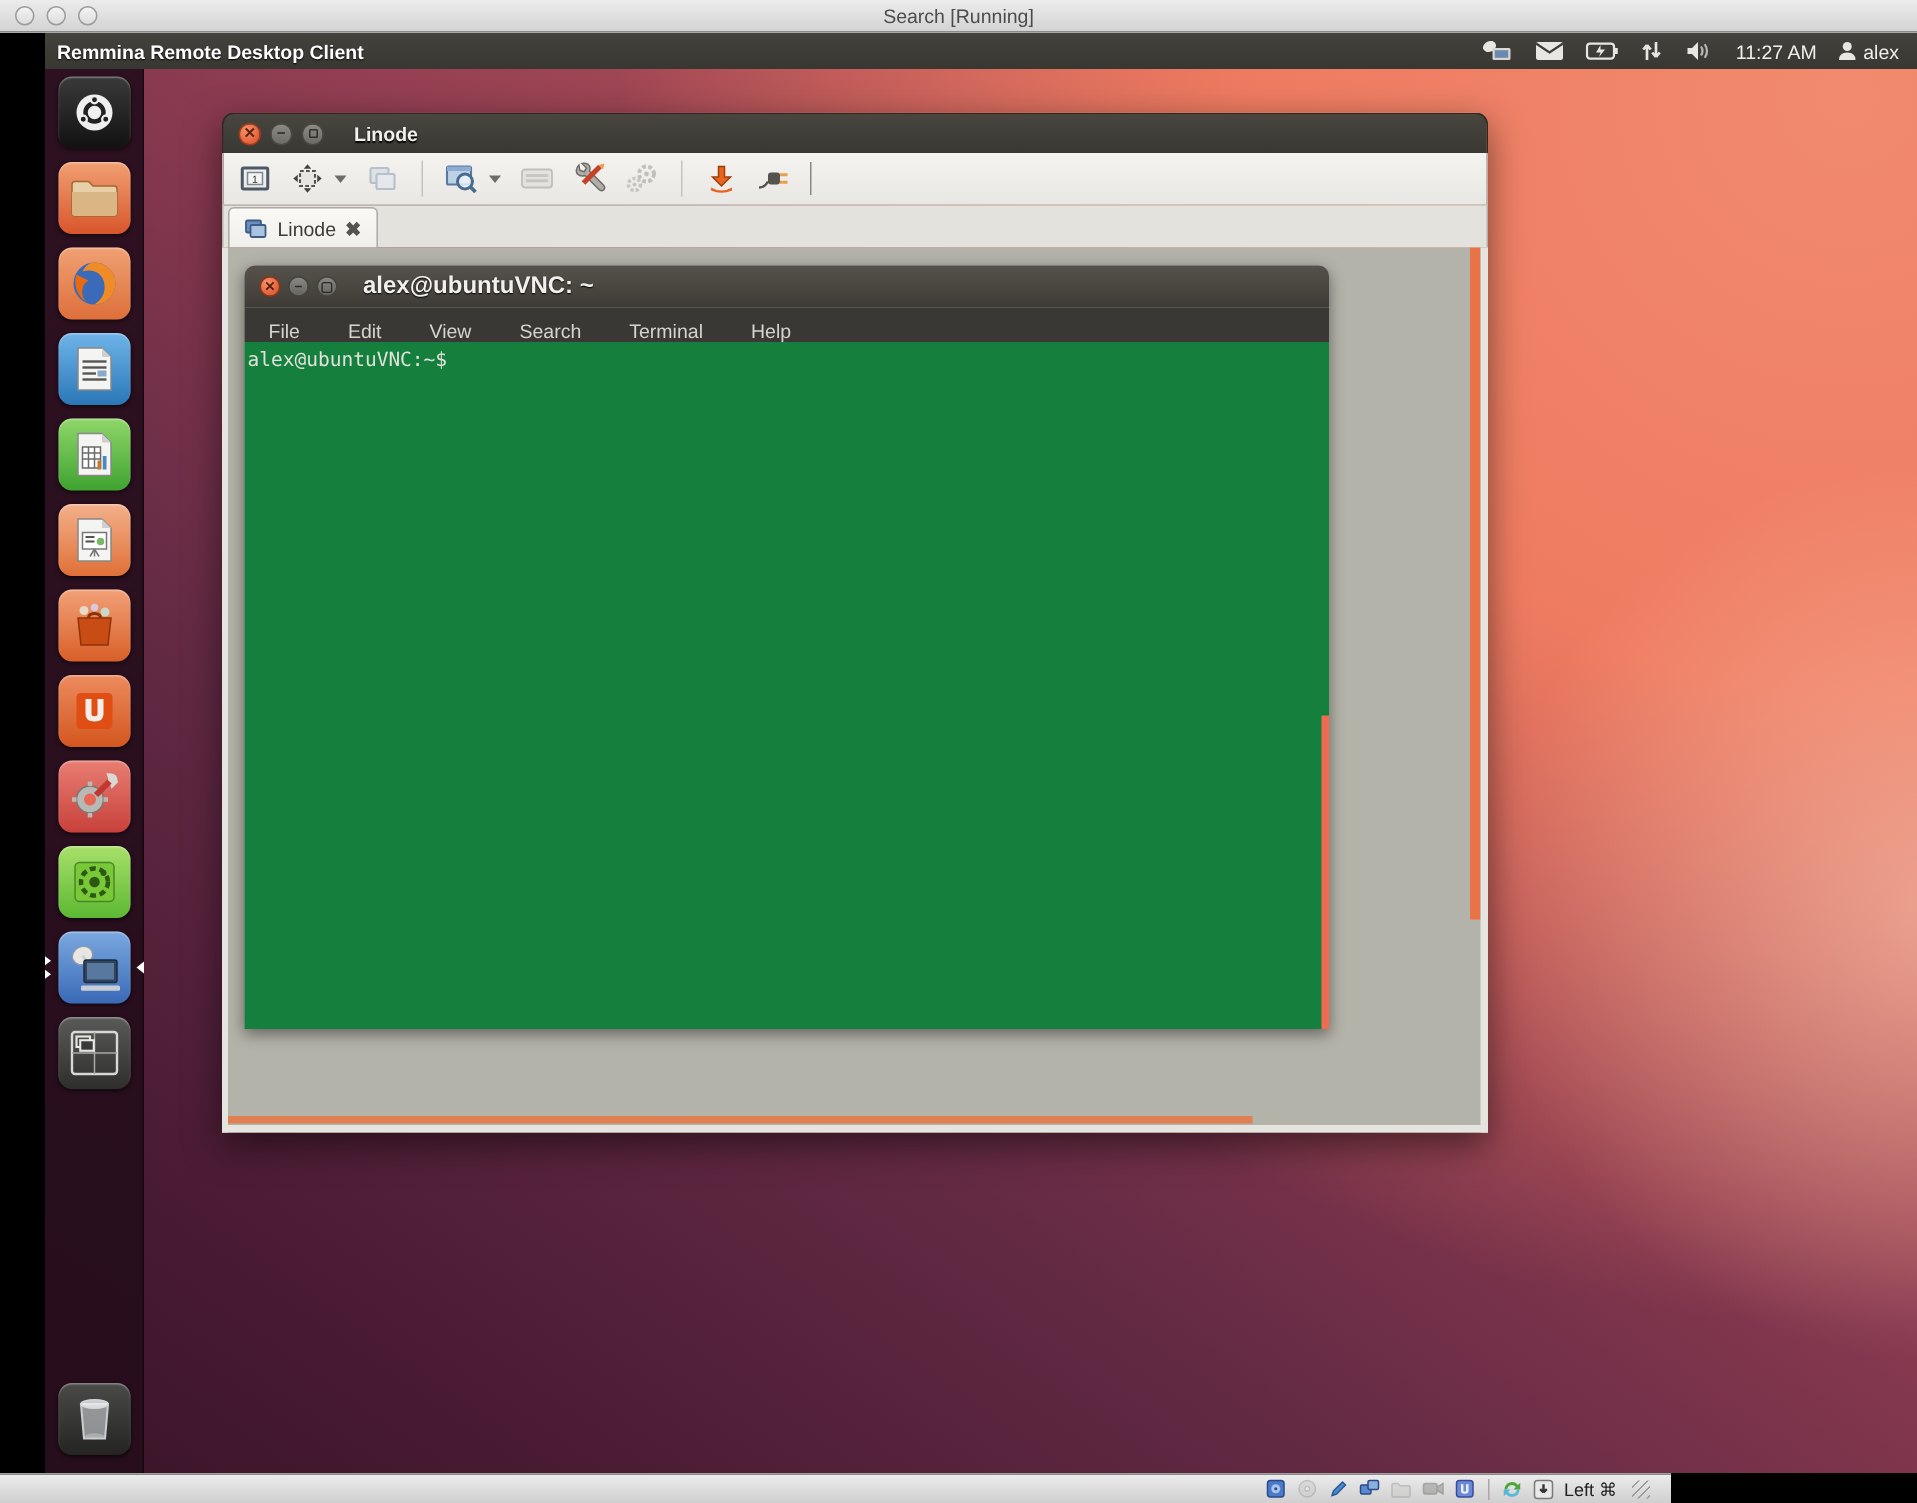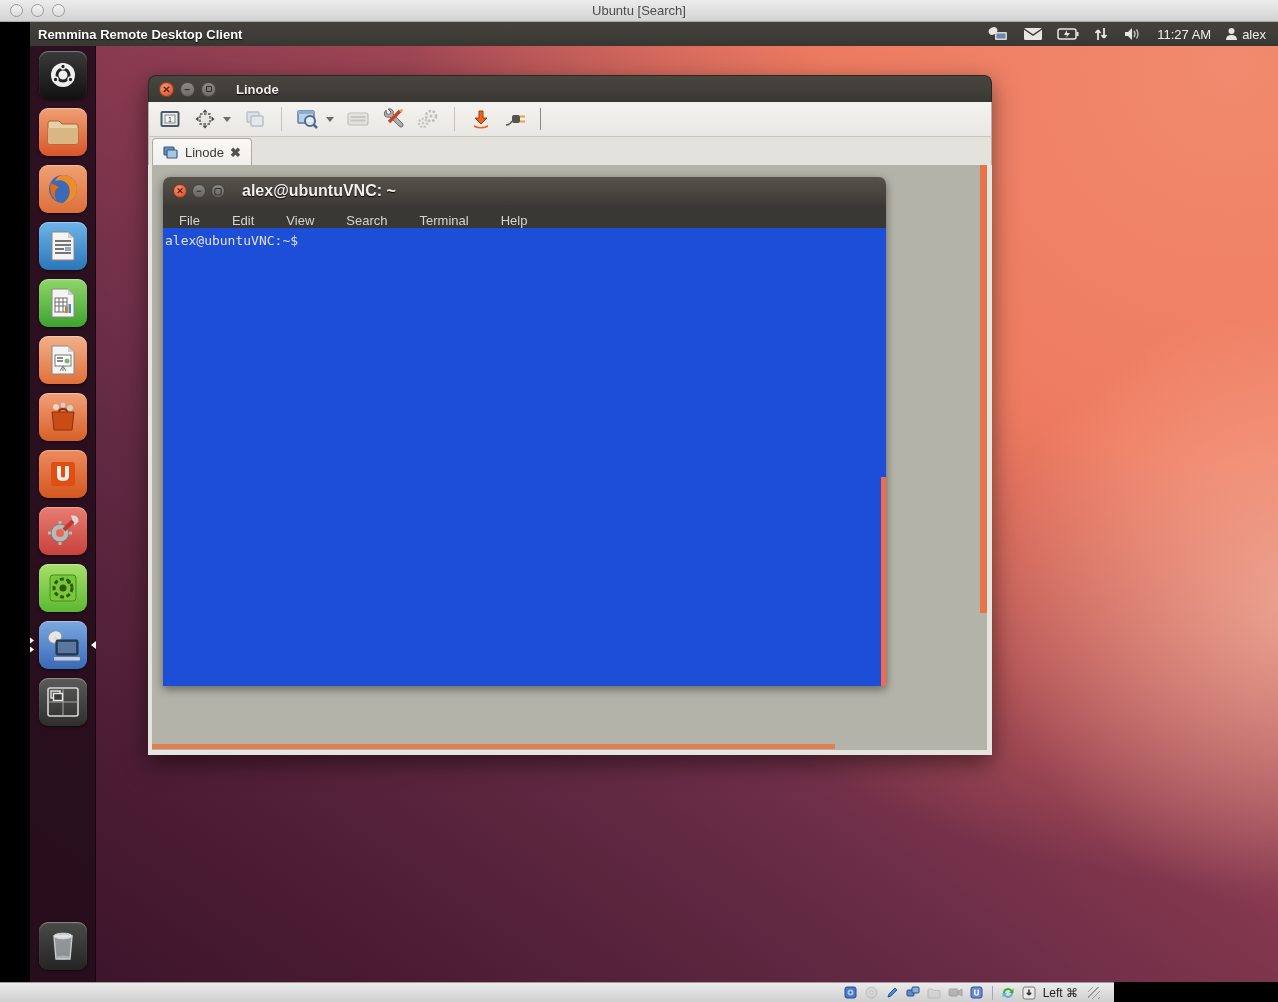--- a/index.html
+++ b/index.html
@@ -131,21 +131,21 @@
   }
   .twbtn { width:14px; height:14px; border-radius:50%; margin-right:5px; display:flex; align-items:center; justify-content:center; font-size:9px; font-weight:bold; }
   .twbtn-close { background:radial-gradient(circle at 35% 30%, #f8936a, #e05f3a 70%); border:1px solid #8e3518; color:#571f0c; }
   .twbtn-min, .twbtn-max { background:linear-gradient(#8a8882,#67655f); border:1px solid #45433e; color:#2b2a26; }
   .term-title { color:#f1f0ed; font-weight:bold; font-size:16px; margin-left:12px; text-shadow:0 1px 1px #000; }
   .term-menubar {
     height:23px; background:#3a3834; display:flex; align-items:flex-end; gap:16px; padding-left:8px;
   }
   .term-menubar span { color:#d6d4cf; font-size:13px; padding:0 8px; }
   .term-body {
-    flex:1; background:#1d4ed8; position:relative;
+    flex:1; background:#15803d; position:relative;
     font-family:"DejaVu Sans Mono", monospace; font-size:13px; color:#e2e0da; padding:5px 2px;
   }
   .term-orange-edge { position:absolute; right:0; bottom:0; width:5px; height:209px; background:#ef6c52; }
 
   
   .vbox-statusbar {
     position:absolute; left:0; top:982px; width:1114px; height:20px;
     background:linear-gradient(#ececec,#cfcfcf); border-top:1px solid #9e9e9e;
     display:flex; align-items:center; justify-content:flex-end; gap:6px; padding-right:14px;
   }
@@ -158,21 +158,21 @@
 </style>
 </head>
 <body>
 
 <div class="mac-titlebar">
   <div class="traffic">
     <span></span>
     <span></span>
     <span></span>
   </div>
-  <div class="mac-title">Ubuntu [Search]</div>
+  <div class="mac-title">Search [Running]</div>
 </div>
 
 <div class="vm-screen">
 
   <div class="desktop"></div>
 
   <div class="top-panel">
     <span class="panel-apptitle">Remmina Remote Desktop Client</span>
     <div class="panel-right">
       <span class="vb-ico" style="width:22px;height:18px">

